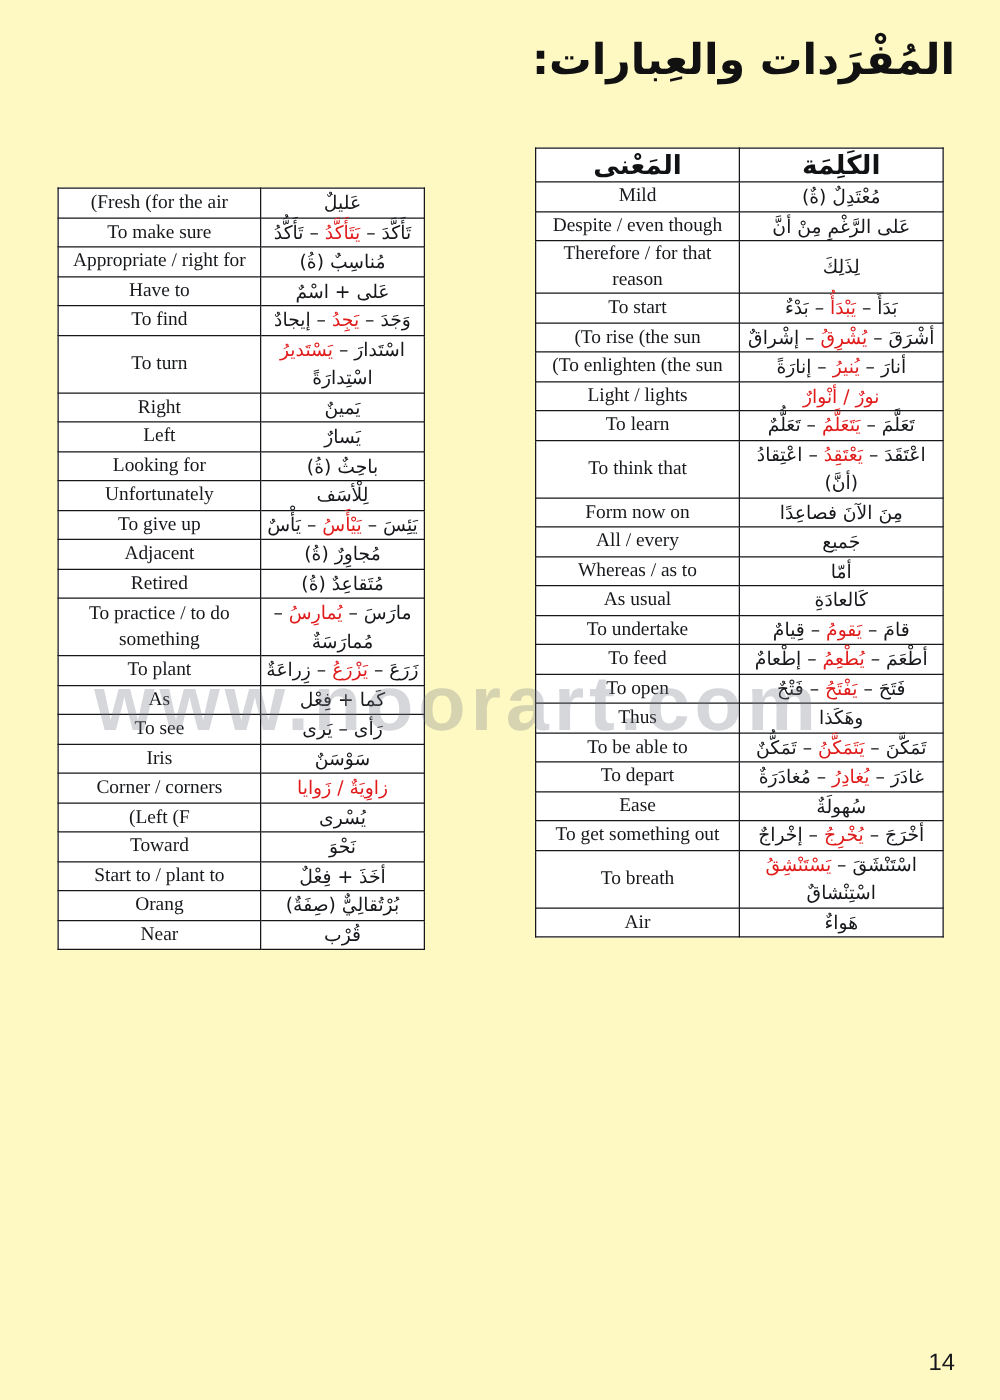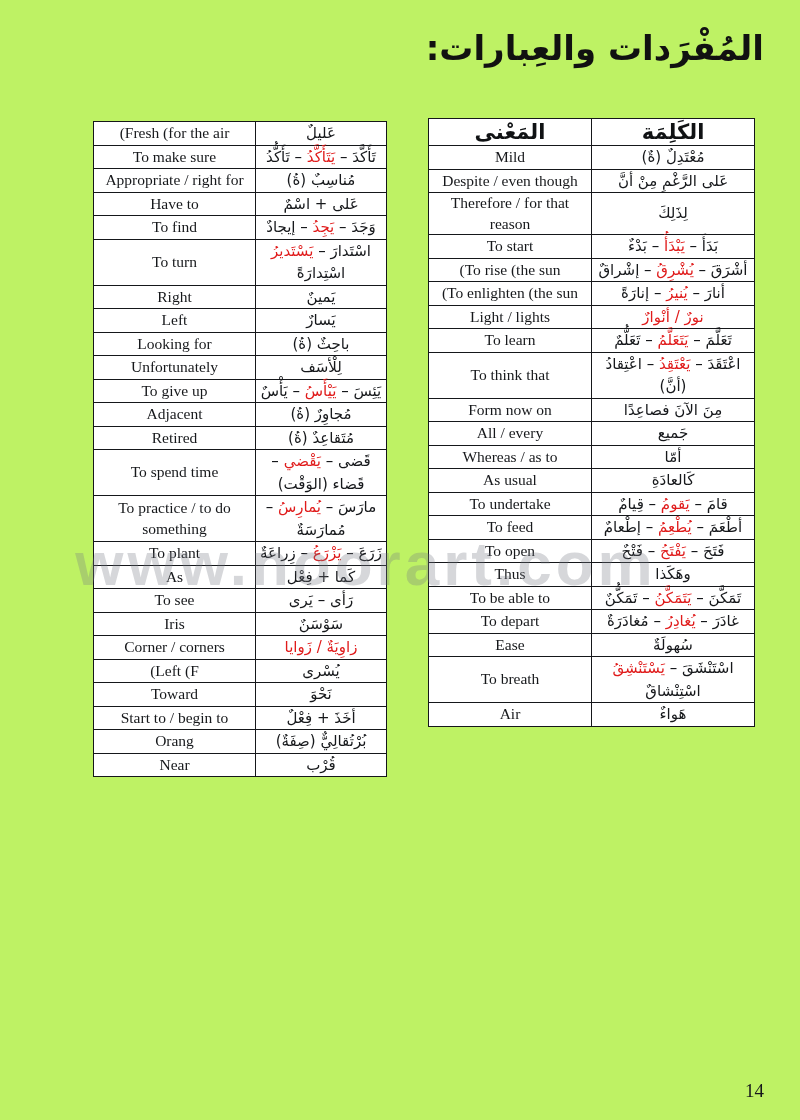--- a/index.html
+++ b/index.html
@@ -13,21 +13,21 @@
     background: #ffffff;
     font-family: "Liberation Serif", "DejaVu Serif", serif;
     position: relative;
     overflow: hidden;
   }
 
   #page {
     position: relative;
     width: 800px;
     height: 1120px;
-    background: #bef264;
+    background: #fef9c3;
   }
 
   
   .page-title {
     position: absolute;
     top: 26px;
     right: 36px;
     width: 420px;
     text-align: right;
     direction: rtl;
@@ -87,41 +87,40 @@
     color: #101214;
     text-align: center;
     direction: rtl;
     padding: 7px 6px 9px;
     line-height: 1.25;
   }
 
   
   #table-left {
     left: 46px;
-    top: 121px;
+    top: 150px;
     width: 293px;
-    margin-left: 47px;
   }
   #table-left .col-en { width: 162px; }
   #table-left .col-ar { width: 131px; }
 
   #table-right {
     left: 428px;
     top: 118px;
     width: 326px;
   }
   #table-right .col-en { width: 163px; }
   #table-right .col-ar { width: 163px; }
 
   
   .page-number {
     position: absolute;
     right: 36px;
     bottom: 18px;
-    font-family: Liberation Serif, serif;
+    font-family: Liberation Sans, sans-serif;
     font-size: 19px;
     color: #16181b;
   }
 
   
   .watermark {
     position: absolute;
     left: 0;
     top: 528px;
     width: 732px;
@@ -195,24 +194,20 @@
         </tr>
         <tr>
           <td class="cell-en">Adjacent</td>
           <td class="cell-ar">مُجاوِرٌ (ةُ)</td>
         </tr>
         <tr>
           <td class="cell-en">Retired</td>
           <td class="cell-ar">مُتَقاعِدٌ (ةُ)</td>
         </tr>
         <tr>
-          <td class="cell-en">To spend time</td>
-          <td class="cell-ar"><span>قَضى – </span><span class="hl">يَقْضي</span><span> – قَضاء (الوَقْت)</span></td>
-        </tr>
-        <tr>
           <td class="cell-en">To practice / to do something</td>
           <td class="cell-ar"><span>مارَسَ – </span><span class="hl">يُمارِسُ</span><span> – مُمارَسَةٌ</span></td>
         </tr>
         <tr>
           <td class="cell-en">To plant</td>
           <td class="cell-ar"><span>زَرَعَ – </span><span class="hl">يَزْرَعُ</span><span> – زِراعَةٌ</span></td>
         </tr>
         <tr>
           <td class="cell-en">As</td>
           <td class="cell-ar">كَما + فِعْل</td>
@@ -231,21 +226,21 @@
         </tr>
         <tr>
           <td class="cell-en">(Left (F</td>
           <td class="cell-ar">يُسْرى</td>
         </tr>
         <tr>
           <td class="cell-en">Toward</td>
           <td class="cell-ar">نَحْوَ</td>
         </tr>
         <tr>
-          <td class="cell-en">Start to / begin to</td>
+          <td class="cell-en">Start to / plant to</td>
           <td class="cell-ar">أخَذَ + فِعْلٌ</td>
         </tr>
         <tr>
           <td class="cell-en">Orang</td>
           <td class="cell-ar">بُرْتُقالِيٌّ (صِفَةٌ)</td>
         </tr>
         <tr>
           <td class="cell-en">Near</td>
           <td class="cell-ar">قُرْب</td>
         </tr>
@@ -338,20 +333,24 @@
         </tr>
         <tr>
           <td class="cell-en">To depart</td>
           <td class="cell-ar"><span>غادَرَ – </span><span class="hl">يُغادِرُ</span><span> – مُغادَرَةٌ</span></td>
         </tr>
         <tr>
           <td class="cell-en">Ease</td>
           <td class="cell-ar">سُهولَةٌ</td>
         </tr>
         <tr>
+          <td class="cell-en">To get something out</td>
+          <td class="cell-ar"><span>أخْرَجَ – </span><span class="hl">يُخْرِجُ</span><span> – إخْراجٌ</span></td>
+        </tr>
+        <tr>
           <td class="cell-en">To breath</td>
           <td class="cell-ar"><span>اسْتَنْشَقَ – </span><span class="hl">يَسْتَنْشِقُ</span><span> اسْتِنْشاقٌ</span></td>
         </tr>
         <tr>
           <td class="cell-en">Air</td>
           <td class="cell-ar">هَواءٌ</td>
         </tr>
       </tbody>
   </table>
 

